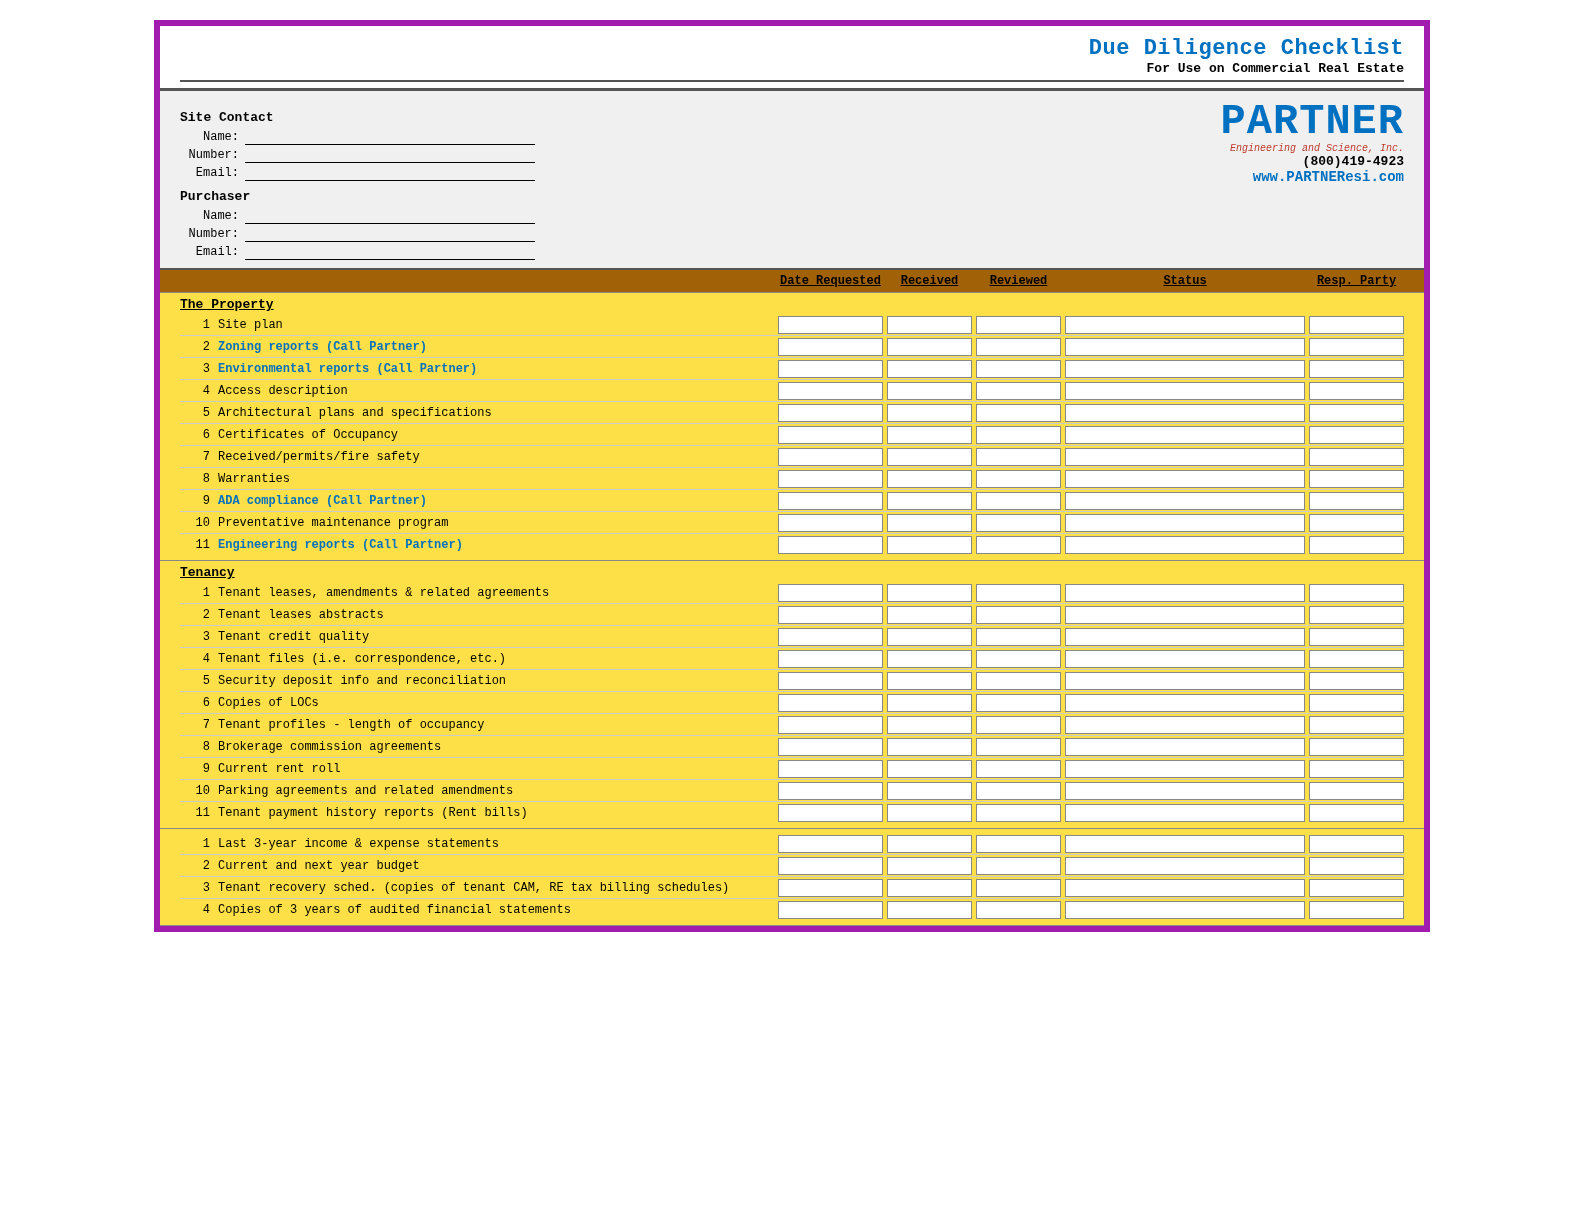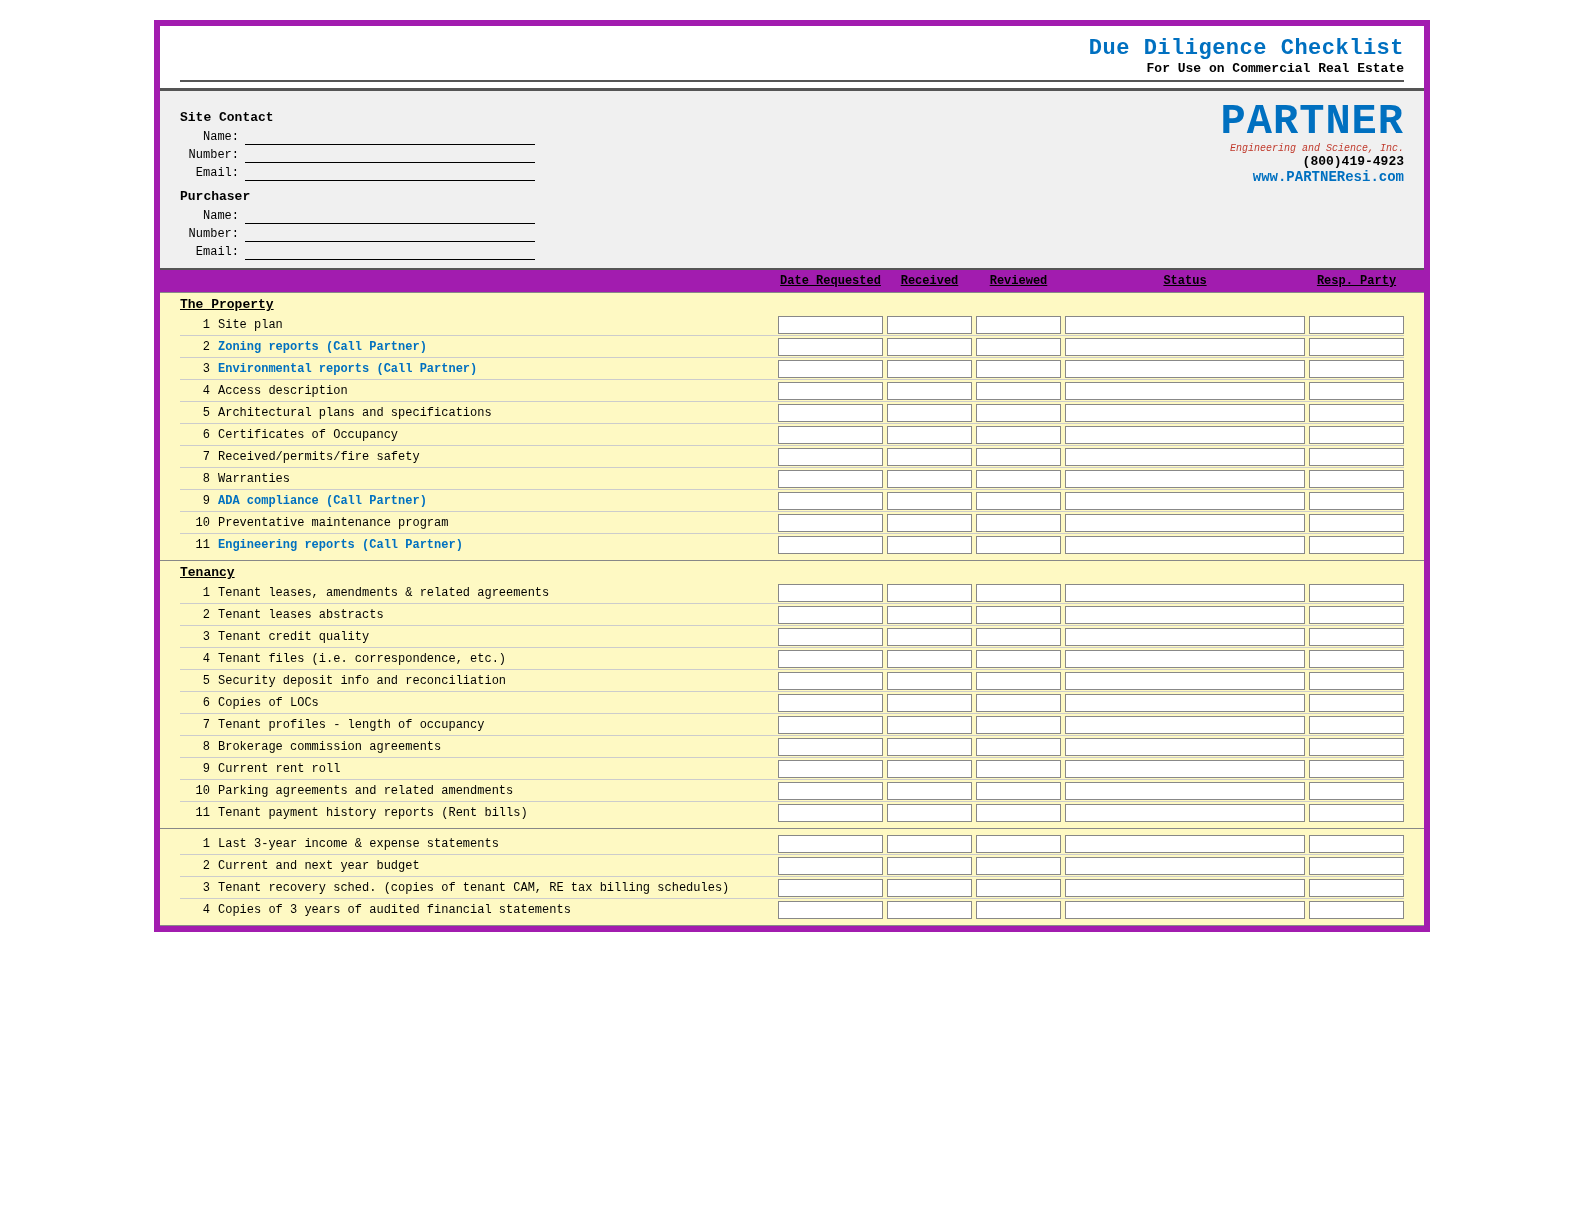--- a/index.html
+++ b/index.html
@@ -100,21 +100,21 @@
     .partner-logo .website {
       font-size: 14px;
       font-weight: bold;
       color: #0070c0;
     }
     
     .col-headers {
       display: flex;
       padding: 4px 20px;
       border-bottom: 1.5px solid #888;
-      background: #a21caf;
+      background: #a16207;
     }
     .col-item-num {
       width: 38px;
     }
     .col-item-label {
       flex: 1;
     }
     .col-date { width: 105px; text-align: center; }
     .col-received { width: 85px; text-align: center; }
     .col-reviewed { width: 85px; text-align: center; }
@@ -123,21 +123,21 @@
     .col-header-label {
       font-size: 12px;
       font-weight: bold;
       text-decoration: underline;
       text-align: center;
     }
     
     .section {
       padding: 4px 20px;
       border-bottom: 1.5px solid #888;
-      background: #fef9c3;
+      background: #fde047;
     }
     .section-title {
       font-size: 13px;
       font-weight: bold;
       text-decoration: underline;
       margin-bottom: 2px;
       color: #000;
     }
     .checklist-row {
       display: flex;

